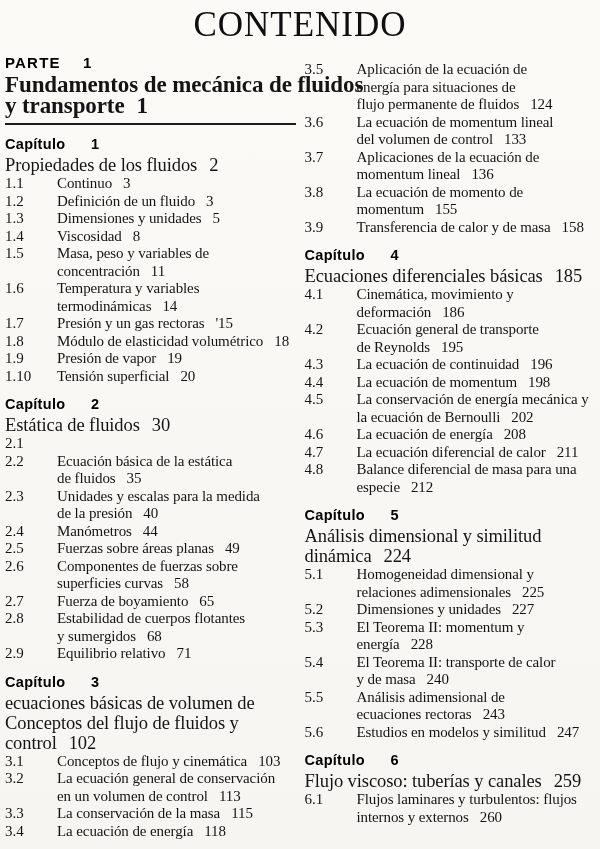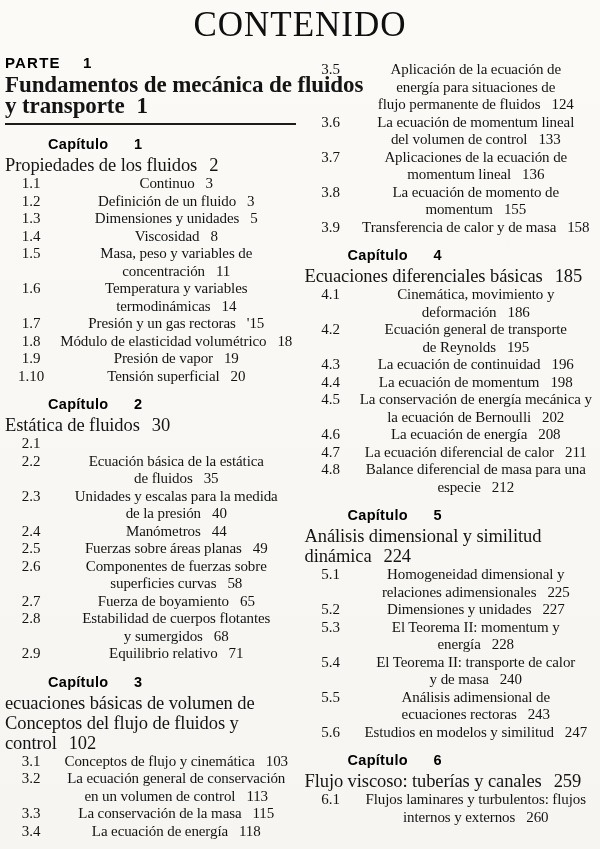--- a/index.html
+++ b/index.html
@@ -45,25 +45,25 @@
   .chapter-block { margin-top: 11px; }
   .ch-label-row {
     font-family: "Liberation Sans", sans-serif;
     font-weight: bold;
     font-size: 14.5px;
     letter-spacing: 0.3px;
     line-height: 17px;
     color: #000;
     margin-bottom: 2px;
   }
-  .ch-label { display: inline-block; width: 86px; margin-left: 43px; }
+  .ch-label { display: inline-block; width: 86px; }
   .ch-title { font-size: 18.5px; line-height: 20px; letter-spacing: -0.3px; }
 
   
-  .entry { display: flex; font-size: 15px; line-height: 17.5px; text-align: center; }
+  .entry { display: flex; font-size: 15px; line-height: 17.5px; }
   .entry-num { flex: 0 0 52px; width: 52px; }
   .entry-body { flex: 1 1 auto; min-width: 0; }
   .line { white-space: nowrap; letter-spacing: -0.1px; }
   .pagenum { margin-left: 11px; }
   .ch-title .pagenum { margin-left: 12px; }
   .part-title .pagenum { margin-left: 12px; }
 </style>
 </head>
 <body>
 

